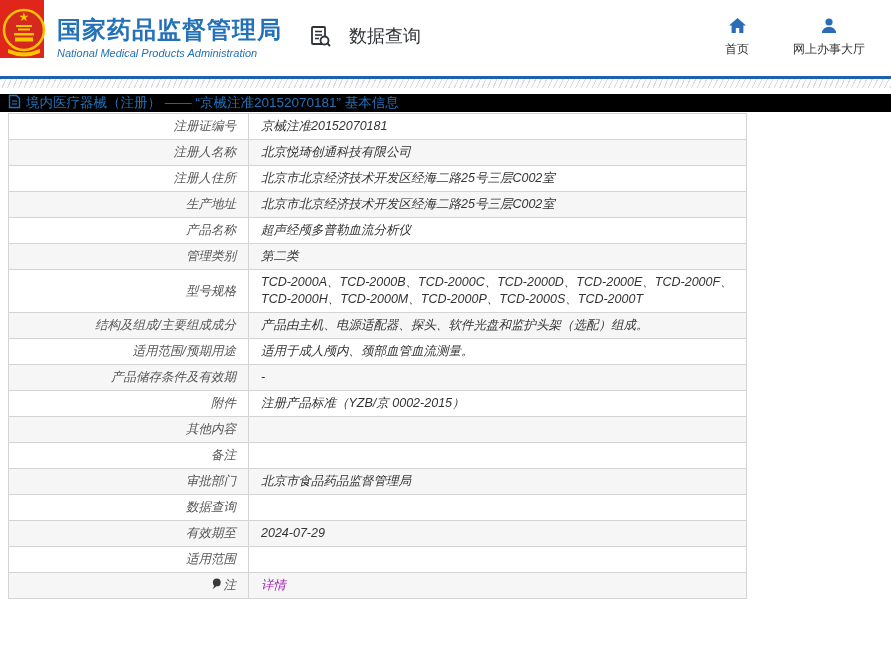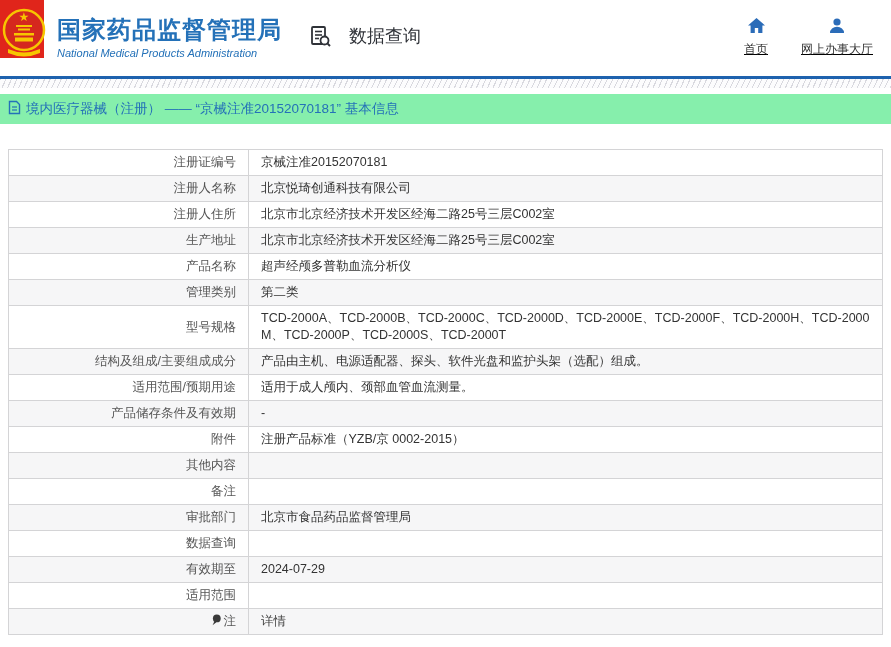--- a/index.html
+++ b/index.html
@@ -7,42 +7,42 @@
     font-family: "Liberation Sans", "DejaVu Sans", sans-serif; }
 
   
   .header { position: relative; height: 76px; display: flex; align-items: center; background: #fff; }
   .emblem-wrap { position: absolute; left: 0; top: 0; width: 50px; height: 62px; }
   .org-titles { margin-left: 57px; display: flex; flex-direction: column; }
   .org-title { color: #2471b8; font-size: 24px; font-weight: bold; letter-spacing: 1px; line-height: 28px; text-align: right; }
   .org-subtitle { color: #2471b8; font-size: 11px; line-height: 14px; margin-top: 2px; font-style: italic; }
   .data-query { display: flex; align-items: flex-start; margin-left: 26px; gap: 17px; }
   .data-query-label { font-size: 18px; color: #2f3238; }
-  .header-nav { margin-left: auto; margin-right: 18px; display: flex; gap: 33px; text-decoration: underline; }
+  .header-nav { margin-left: auto; margin-right: 26px; display: flex; gap: 44px; }
   .nav-item { display: flex; flex-direction: column; align-items: center; cursor: pointer; }
   .nav-item .nav-label { font-size: 12px; color: #333; margin-top: 4px; white-space: nowrap; }
 
   
   .blue-line { height: 3px; background: #1e62ae; }
   .hatch-band { height: 9px; background-color: #fcfcfd;
     background-image: repeating-linear-gradient(115deg, #d9d9df 0 1px, transparent 1px 5px); }
 
   
-  .breadcrumb-strip { margin-top: 6px; height: 30px; background: #86efac;
+  .breadcrumb-strip { margin-top: 6px; height: 18px; background: #000000;
     display: flex; align-items: center; padding-left: 8px; }
   .breadcrumb-text { color: #2471b8; font-size: 13.5px; margin-left: 5px; }
 
   
-  .info-table { margin: 25px 8px 0 8px; width: 875px; border-collapse: collapse; table-layout: fixed; }
+  .info-table { margin: 1px 8px 0 8px; width: 739px; border-collapse: collapse; table-layout: fixed; font-style: italic; }
   .info-table td { border: 1px solid #d4d4d6; font-size: 12.5px; line-height: 17px;
     height: 17px; padding: 4px 12px; vertical-align: middle; }
   .info-table td.label { width: 240px; text-align: right; color: #555; }
   .info-table td.value { color: #333; word-break: break-all; }
   .info-table tr:nth-child(even) { background: #f6f6f7; }
-  .detail-link { color: #404040; text-decoration: none; cursor: pointer; }
+  .detail-link { color: #a21caf; text-decoration: none; cursor: pointer; }
 </style>
 </head>
 <body>
 
 <div class="header">
   <div class="emblem-wrap">
     <svg width="50" height="62" viewBox="0 0 50 62">
       <rect x="0" y="0" width="44" height="58" fill="#e0251b"></rect>
       <circle cx="24" cy="30" r="20" fill="#d5281e" stroke="#f7c600" stroke-width="2.5"></circle>
       <text x="24" y="21" font-size="12" fill="#f7c600" text-anchor="middle">★</text>

